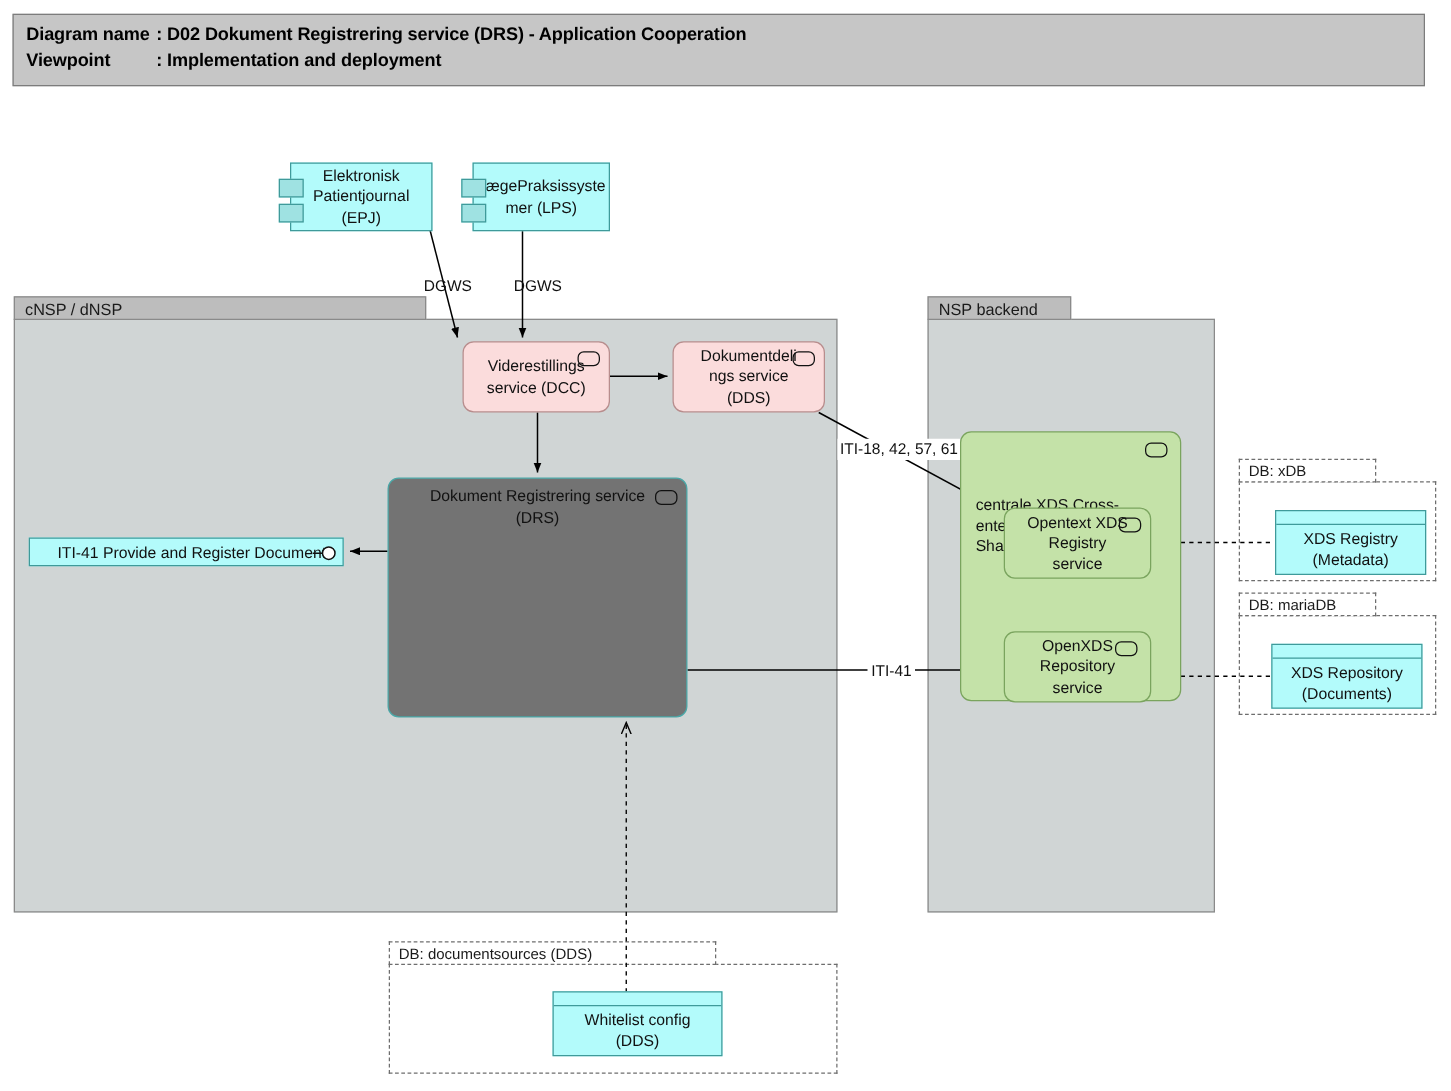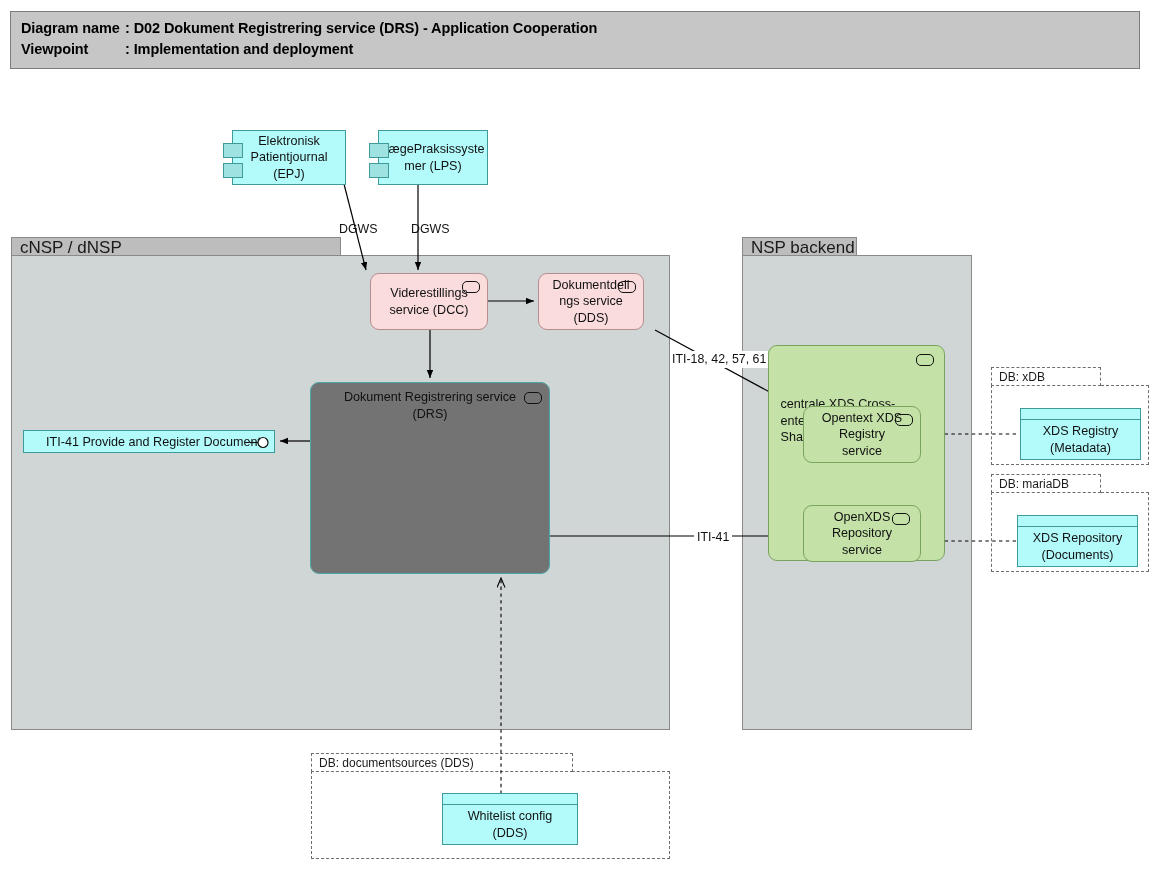--- a/index.html
+++ b/index.html
@@ -47,21 +47,21 @@
     position: absolute;
     background: #d0d5d5;
     border: 1px solid #8a8a8a;
     box-sizing: border-box;
   }
   .group-tab {
     position: absolute;
     background: #bdbdbd;
     border: 1px solid #8a8a8a;
     box-sizing: border-box;
-    font-size: 17px;
+    font-size: 13px;
     line-height: 19px;
     padding-left: 8px;
     color: #1a1a1a;
     overflow: hidden;
     white-space: nowrap;
   }
 
   
   .db-body {
     position: absolute;
@@ -283,21 +283,21 @@
     <span class="label">LægePraksissyste
 mer (LPS)</span>
   </div>
 
   <div class="node rounded pink" style="left:370px; top:273px; width:118px; height:57px;">
     <span class="badge-comp" style="right:7px; top:7px;"></span>
     <span class="label">Viderestillings
 service (DCC)</span>
   </div>
 
-  <div class="node rounded pink" style="left:538px; top:273px; width:106px; height:57px;">
+  <div class="node rounded pink" style="left:538px; top:273px; width:122px; height:57px;">
     <span class="badge-comp" style="right:7px; top:7px;"></span>
     <span class="label">Dokumentdeli
 ngs service
 (DDS)</span>
   </div>
 
   <div class="node rounded cyan top-label" style="left:310px; top:382px; width:240px; height:192px;">
     <span class="badge-comp" style="right:7px; top:9px;"></span>
     <span class="label" style="display:block; width:205px; text-align:center;">Dokument Registrering service (DRS)</span>
   </div>

